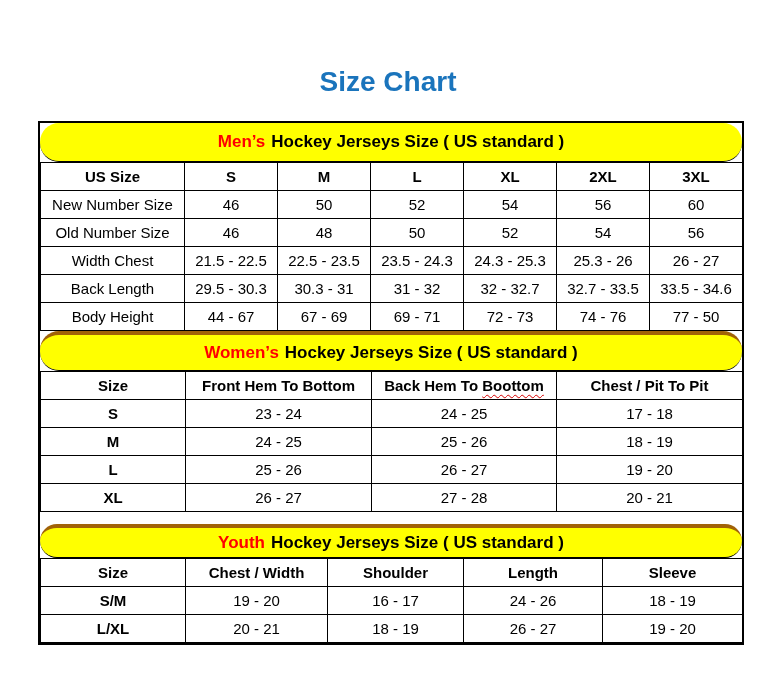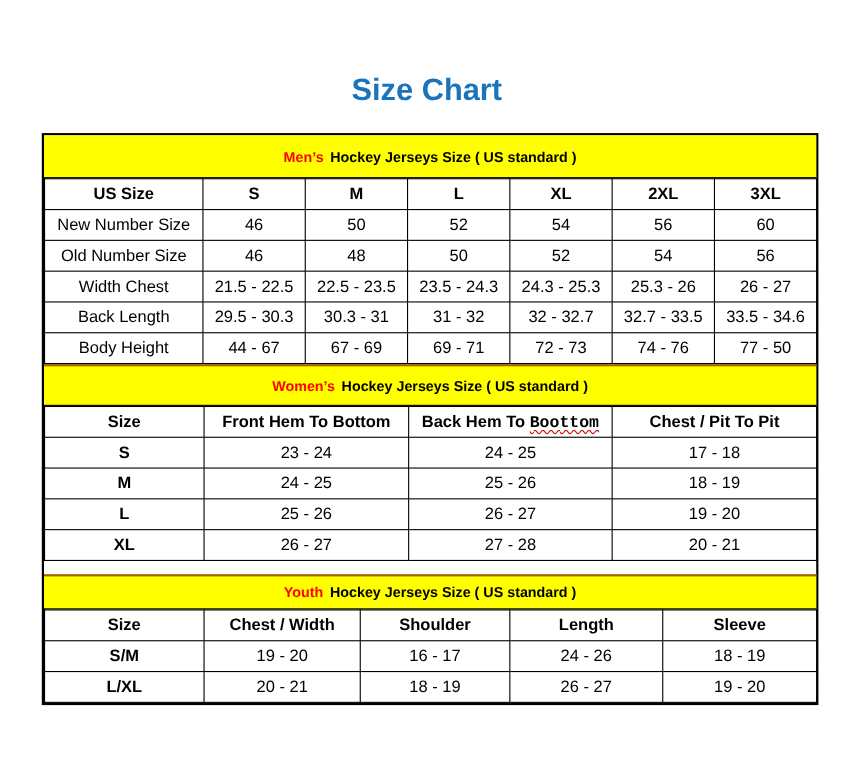--- a/index.html
+++ b/index.html
@@ -31,26 +31,27 @@
     top: 121px;
     width: 702px;
     border: 2px solid #000000;
     box-sizing: content-box;
   }
   .band {
     display: flex;
     align-items: center;
     justify-content: center;
     font-weight: bold;
-    font-size: 13px;
+    font-size: 17px;
     color: #000000;
     border-bottom: 1px solid #000000;
+    border-radius: 19px;
   }
   .section + .section .band {
-    border-top: 2px solid #a16207;
+    border-top: 4px solid #a16207;
   }
   .band-lg { height: 38px; }
   .band-md { height: 35px; }
   .band-sm { height: 29px; margin-top: 12px; }
   .band-rest { margin-left: 6px; }
   table {
     border-collapse: collapse;
     table-layout: fixed;
     width: 702px;
   }
@@ -67,21 +68,20 @@
   }
   th { font-weight: bold; }
   td { font-weight: normal; }
   td.bold { font-weight: bold; }
   .squiggle {
     text-decoration: underline;
     text-decoration-style: wavy;
     text-decoration-color: #d40000;
     text-decoration-thickness: 1px;
     text-underline-offset: 3px;
-    font-family: Liberation Mono, monospace;
   }
 </style>
 </head>
 <body>
 
 <div class="page" style="background: rgb(255, 255, 255);">
 
   <div class="title" style="color: rgb(26, 116, 188);">Size Chart</div>
 
   <div class="chart">

